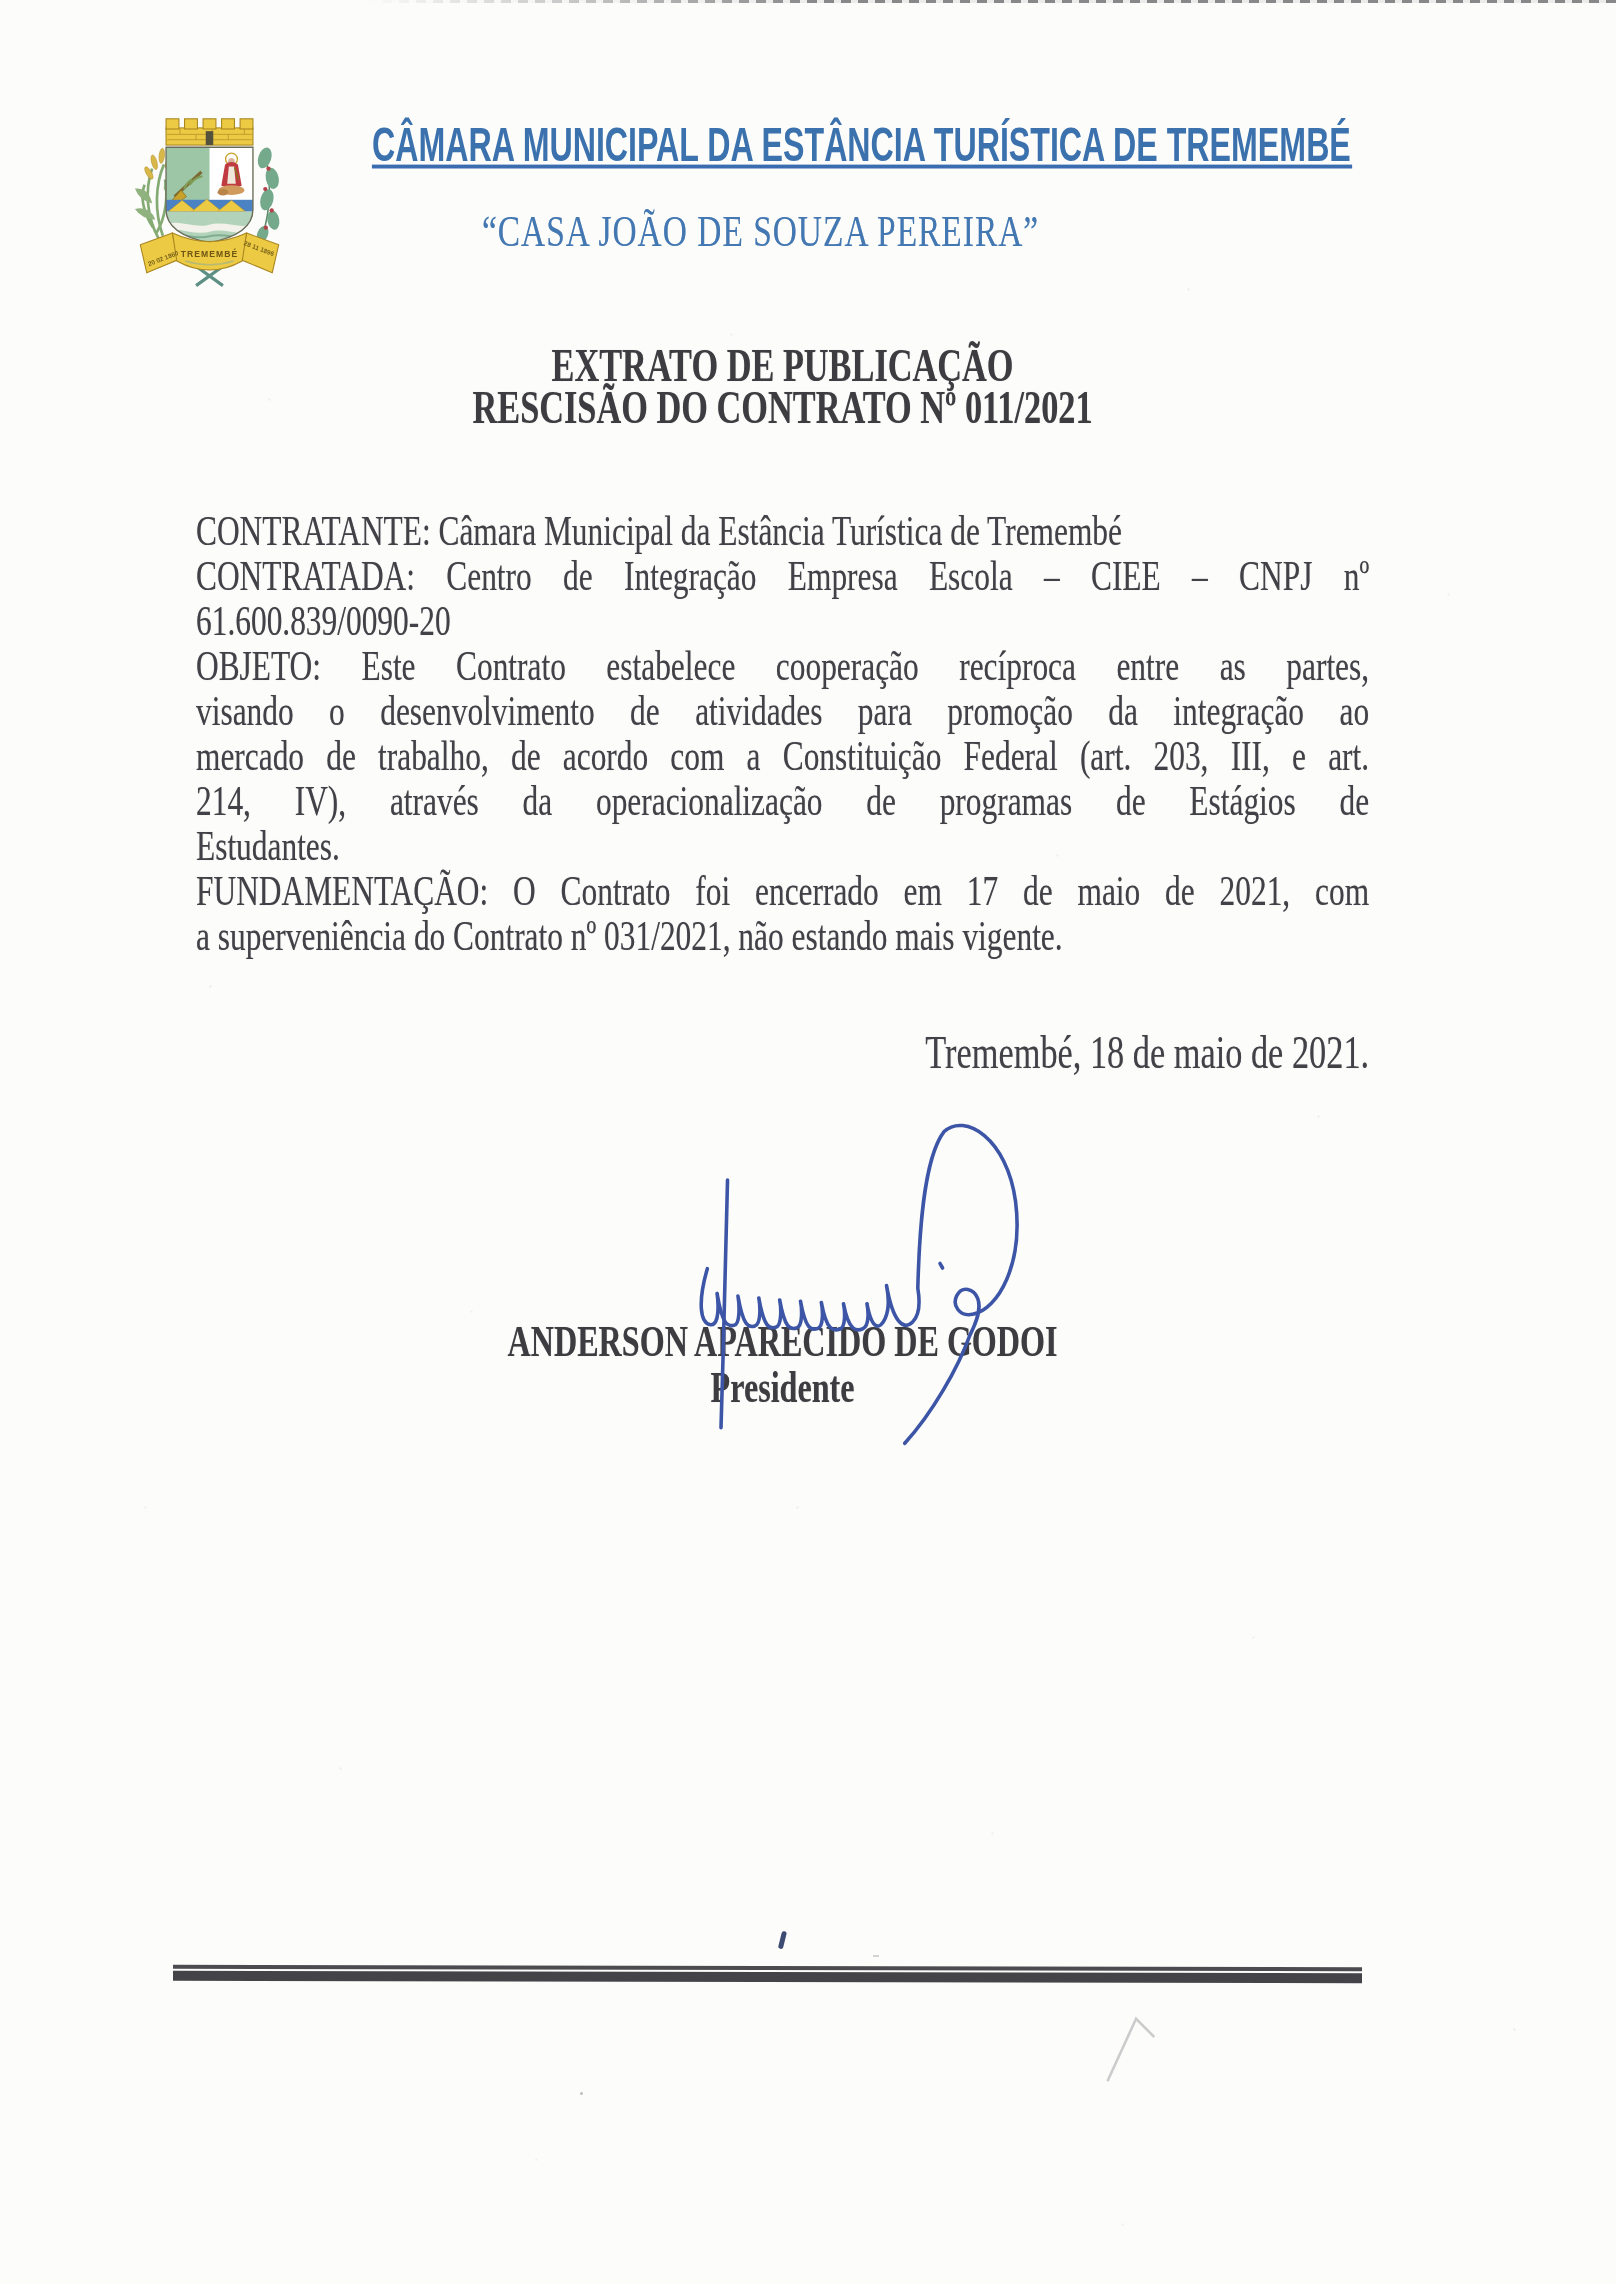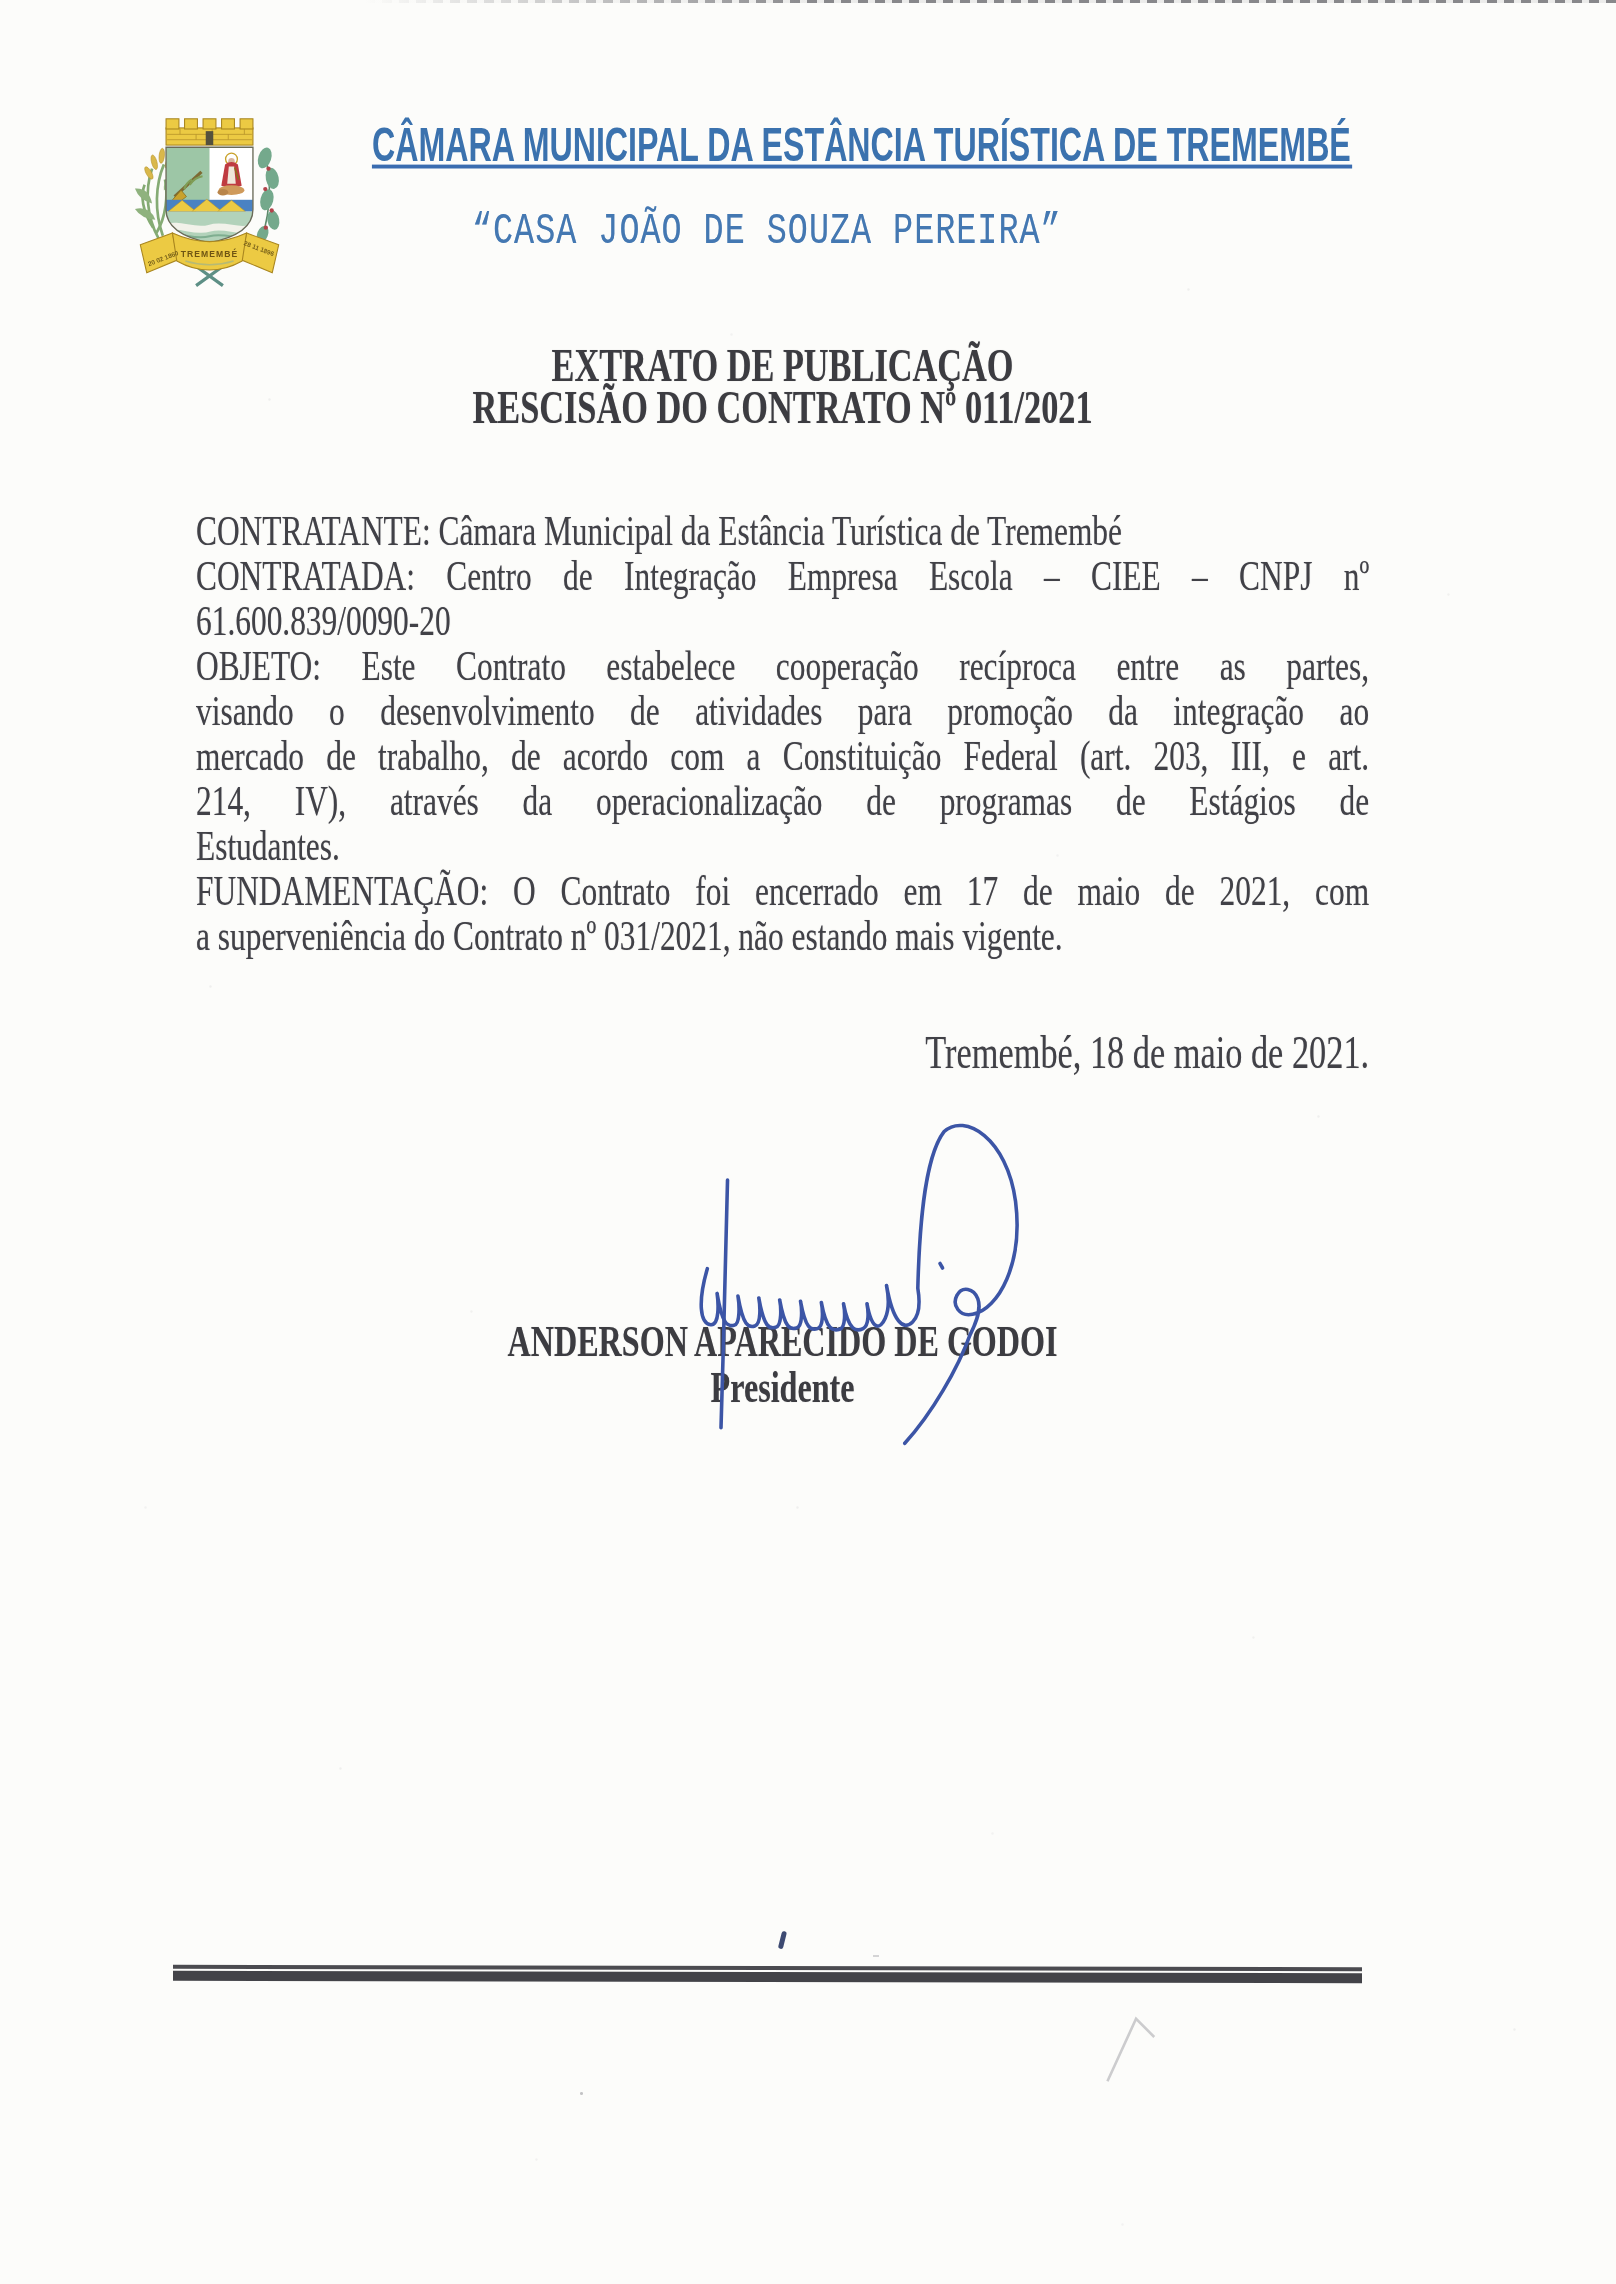--- a/index.html
+++ b/index.html
@@ -7,21 +7,21 @@
         font-family:"Liberation Serif", serif;color:#414147;}
   
   .top-edge{position:absolute;top:0;left:365px;width:1252px;height:2.6px;opacity:.75;
     background:repeating-linear-gradient(90deg, rgba(70,70,76,.85) 0 10.4px, rgba(70,70,76,.12) 10.4px 17px);}
   .top-edge-fade{position:absolute;top:0;left:365px;width:456px;height:2.6px;background:linear-gradient(90deg,#fcfcfa,rgba(252,252,250,0));}
 
   .logo{position:absolute;left:121px;top:104px;width:177px;height:183px;}
 
   .org-svg{position:absolute;left:369px;top:110px;width:988px;height:65px;}
 
-  .subtitle-wrap{position:absolute;left:472px;top:206px;white-space:nowrap;font-family:Liberation Mono, monospace;}
+  .subtitle-wrap{position:absolute;left:482px;top:206px;white-space:nowrap;}
   .subtitle-wrap .inner{display:inline-block;transform:scaleX(.76);transform-origin:0 0;
     font-size:44px;letter-spacing:1.3px;color:#4478b2;text-shadow:0 0 0.7px rgba(68,120,178,.45);}
 
   
   .col{position:absolute;left:196px;top:344px;width:1607px;transform:scaleX(.73);transform-origin:0 0;
        text-shadow:0 0 1px rgba(65,65,72,.38);}
   .doctitle{text-align:center;font-weight:bold;font-size:47px;line-height:42px;color:#3c3c41;}
   .docbody{margin-top:80px;font-size:43px;line-height:45px;color:#414147;}
   .bl{white-space:nowrap;}
   .bl.j{white-space:normal;text-align:justify;text-align-last:justify;}

